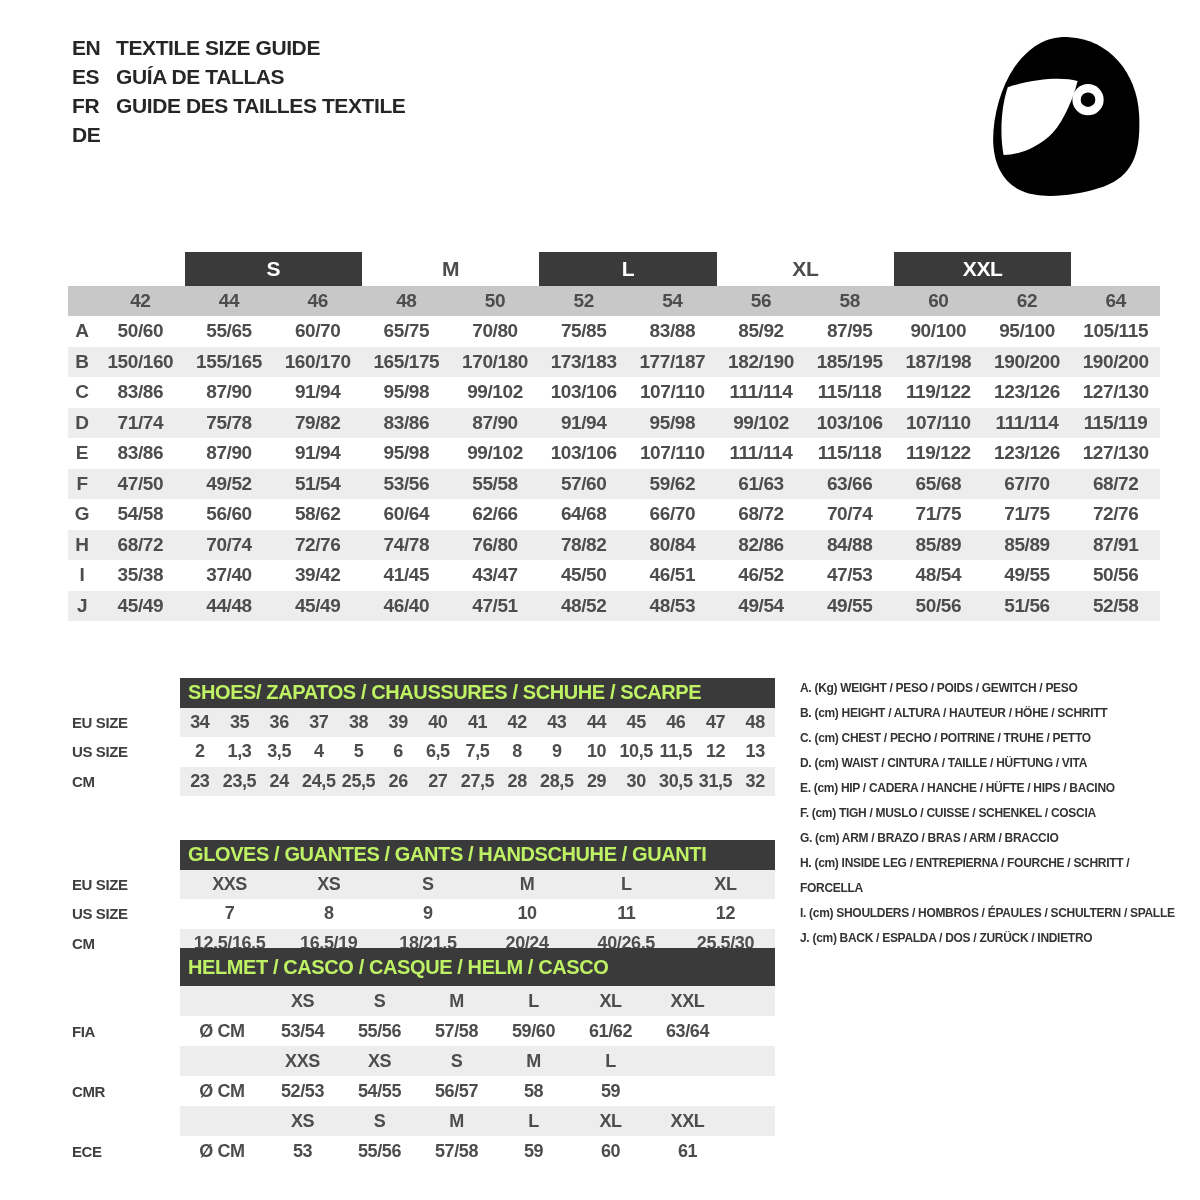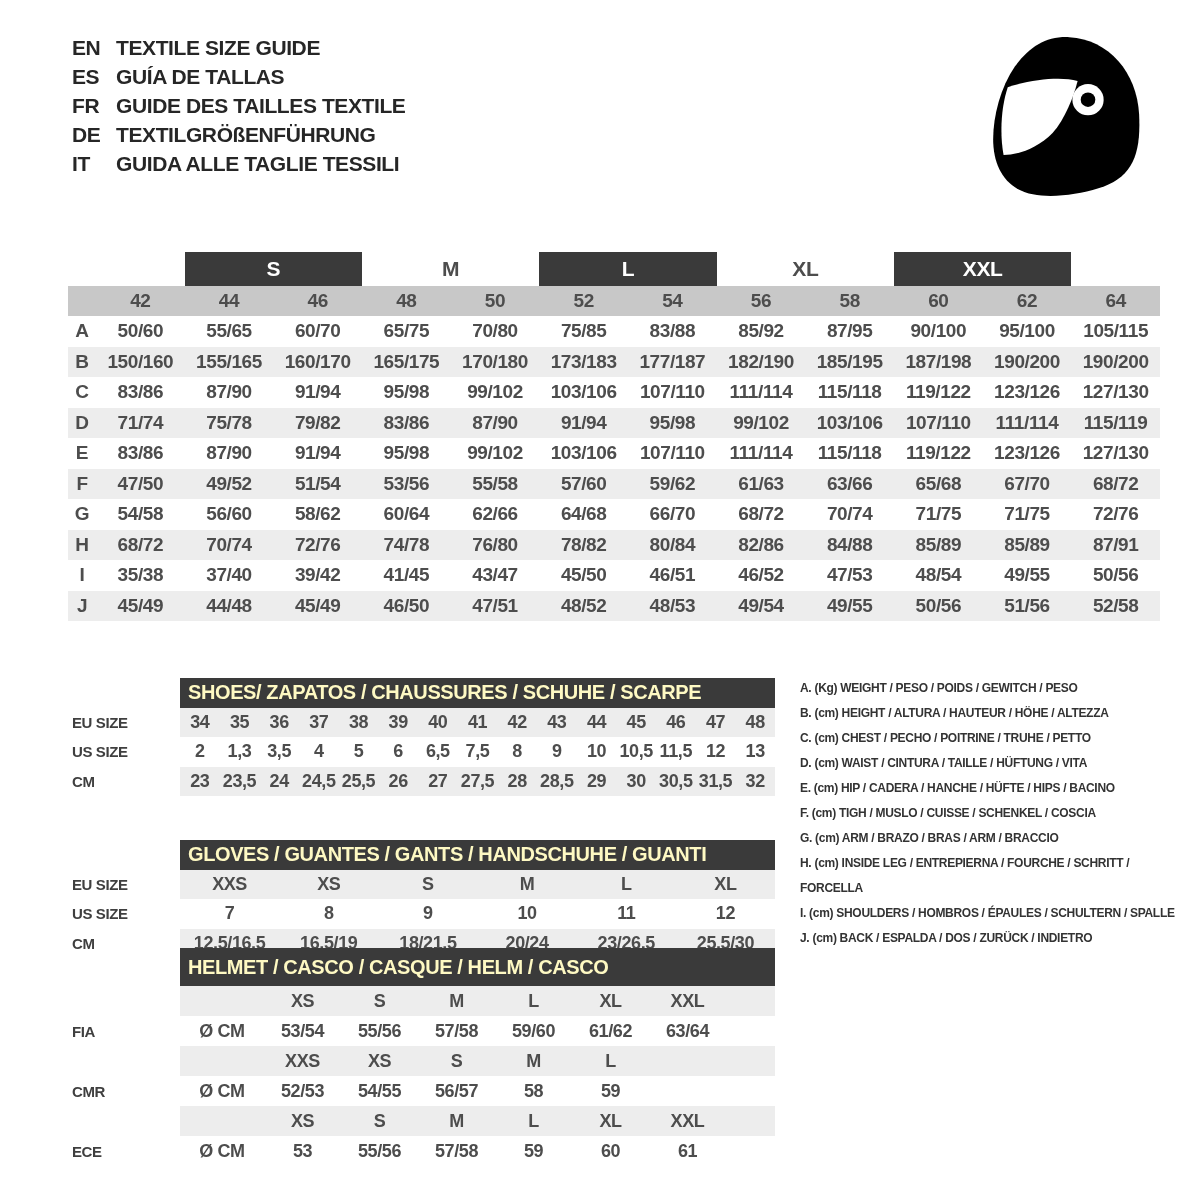--- a/index.html
+++ b/index.html
@@ -25,21 +25,21 @@
   .num-row{height:30px;background:#c8c8c8;}
   .num-row .cell{display:flex;align-items:center;justify-content:center;}
   .data-row{height:30.5px;}
   .data-row .cell{display:flex;align-items:center;justify-content:center;}
   .stripe{background:#ededed;}
   
   .subtable{position:absolute;left:72px;width:703px;}
   .sub-row{display:flex;height:29.5px;}
   .sub-label{width:108px;display:flex;align-items:center;font-size:15px;color:#3f3f3f;}
   .band{width:595px;display:grid;align-items:center;text-align:center;font-size:18px;}
-  .band.title-bar{display:flex;align-items:center;background:#3a3a3a;color:#fef9c3;
+  .band.title-bar{display:flex;align-items:center;background:#3a3a3a;color:#bef264;
                   font-size:20px;padding-left:8px;width:587px;text-align:center;}
   .cols15{grid-template-columns:repeat(15,1fr);}
   .cols6{grid-template-columns:repeat(6,1fr);}
   .colsHelmet{grid-template-columns:84px repeat(6,77px) 1fr;}
   
   .legend{position:absolute;left:800px;top:676px;width:392px;font-size:12px;
           line-height:25px;color:#333;letter-spacing:-0.3px;}
 </style>
 </head>
 <body>
@@ -52,25 +52,20 @@
     <div class="lang-row">
       <div class="lang-code">ES</div>
       <div class="lang-title">GUÍA DE TALLAS</div>
     </div>
     <div class="lang-row">
       <div class="lang-code">FR</div>
       <div class="lang-title">GUIDE DES TAILLES TEXTILE</div>
     </div>
     <div class="lang-row">
       <div class="lang-code">DE</div>
-      <div class="lang-title">TEXTILGRÖßENFÜHRUNG</div>
-    </div>
-    <div class="lang-row">
-      <div class="lang-code">IT</div>
-      <div class="lang-title">GUIDA ALLE TAGLIE TESSILI</div>
     </div>
   </div>
 
 <div class="helmet-icon">
   <svg width="170" height="172" viewBox="0 0 160 165">
     <path fill="#000" d="M86,4 C124,6 151,38 153,78 C155,118 146,139 114,149
       C88,157 55,160 37,150 C21,141 13,124 13,102 C13,80 20,52 34,32
       C48,13 64,3 86,4 Z"></path>
     <path fill="#fff" d="M27,52 C53,44 78,42 94,46 C90,62 82,82 70,96
       C56,110 38,117 23,117 C19,95 21,70 27,52 Z"></path>
@@ -236,21 +231,21 @@
         <div class="cell">47/53</div>
         <div class="cell">48/54</div>
         <div class="cell">49/55</div>
         <div class="cell">50/56</div>
       </div>
       <div class="grid13 data-row stripe">
         <div class="cell">J</div>
         <div class="cell">45/49</div>
         <div class="cell">44/48</div>
         <div class="cell">45/49</div>
-        <div class="cell">46/50</div>
+        <div class="cell">46/40</div>
         <div class="cell">47/51</div>
         <div class="cell">48/52</div>
         <div class="cell">48/53</div>
         <div class="cell">49/54</div>
         <div class="cell">49/55</div>
         <div class="cell">50/56</div>
         <div class="cell">51/56</div>
         <div class="cell">52/58</div>
       </div>
     </div>
@@ -350,21 +345,21 @@
         <div>12</div>
       </div>
     </div>
     <div class="sub-row">
       <div class="sub-label">CM</div>
       <div class="band cols6 stripe">
         <div>12,5/16,5</div>
         <div>16,5/19</div>
         <div>18/21,5</div>
         <div>20/24</div>
-        <div>23/26,5</div>
+        <div>40/26,5</div>
         <div>25,5/30</div>
       </div>
     </div>
   </div>
 
 <div class="subtable" style="top:948px" id="helmet-table">
   <div class="sub-row" style="height:38px">
     <div class="sub-label"></div>
     <div class="band title-bar">HELMET / CASCO / CASQUE / HELM / CASCO</div>
   </div>
@@ -437,21 +432,21 @@
         <div>57/58</div>
         <div>59</div>
         <div>60</div>
         <div>61</div>
       </div>
     </div>
   </div>
 
 <div class="legend" id="legend">
     <div class="legend-line">A. (Kg) WEIGHT / PESO / POIDS / GEWITCH / PESO</div>
-    <div class="legend-line">B. (cm) HEIGHT / ALTURA / HAUTEUR / HÖHE / ALTEZZA</div>
+    <div class="legend-line">B. (cm) HEIGHT / ALTURA / HAUTEUR / HÖHE / SCHRITT</div>
     <div class="legend-line">C. (cm) CHEST / PECHO / POITRINE / TRUHE / PETTO</div>
     <div class="legend-line">D. (cm) WAIST / CINTURA / TAILLE / HÜFTUNG / VITA</div>
     <div class="legend-line">E. (cm) HIP / CADERA / HANCHE / HÜFTE / HIPS /  BACINO</div>
     <div class="legend-line">F. (cm) TIGH / MUSLO / CUISSE / SCHENKEL / COSCIA</div>
     <div class="legend-line">G. (cm) ARM  / BRAZO / BRAS / ARM / BRACCIO</div>
     <div class="legend-line">H. (cm) INSIDE LEG / ENTREPIERNA / FOURCHE / SCHRITT / FORCELLA</div>
     <div class="legend-line">I.  (cm) SHOULDERS / HOMBROS / ÉPAULES / SCHULTERN / SPALLE</div>
     <div class="legend-line">J. (cm) BACK / ESPALDA / DOS / ZURÜCK / INDIETRO</div>
   </div>
 

